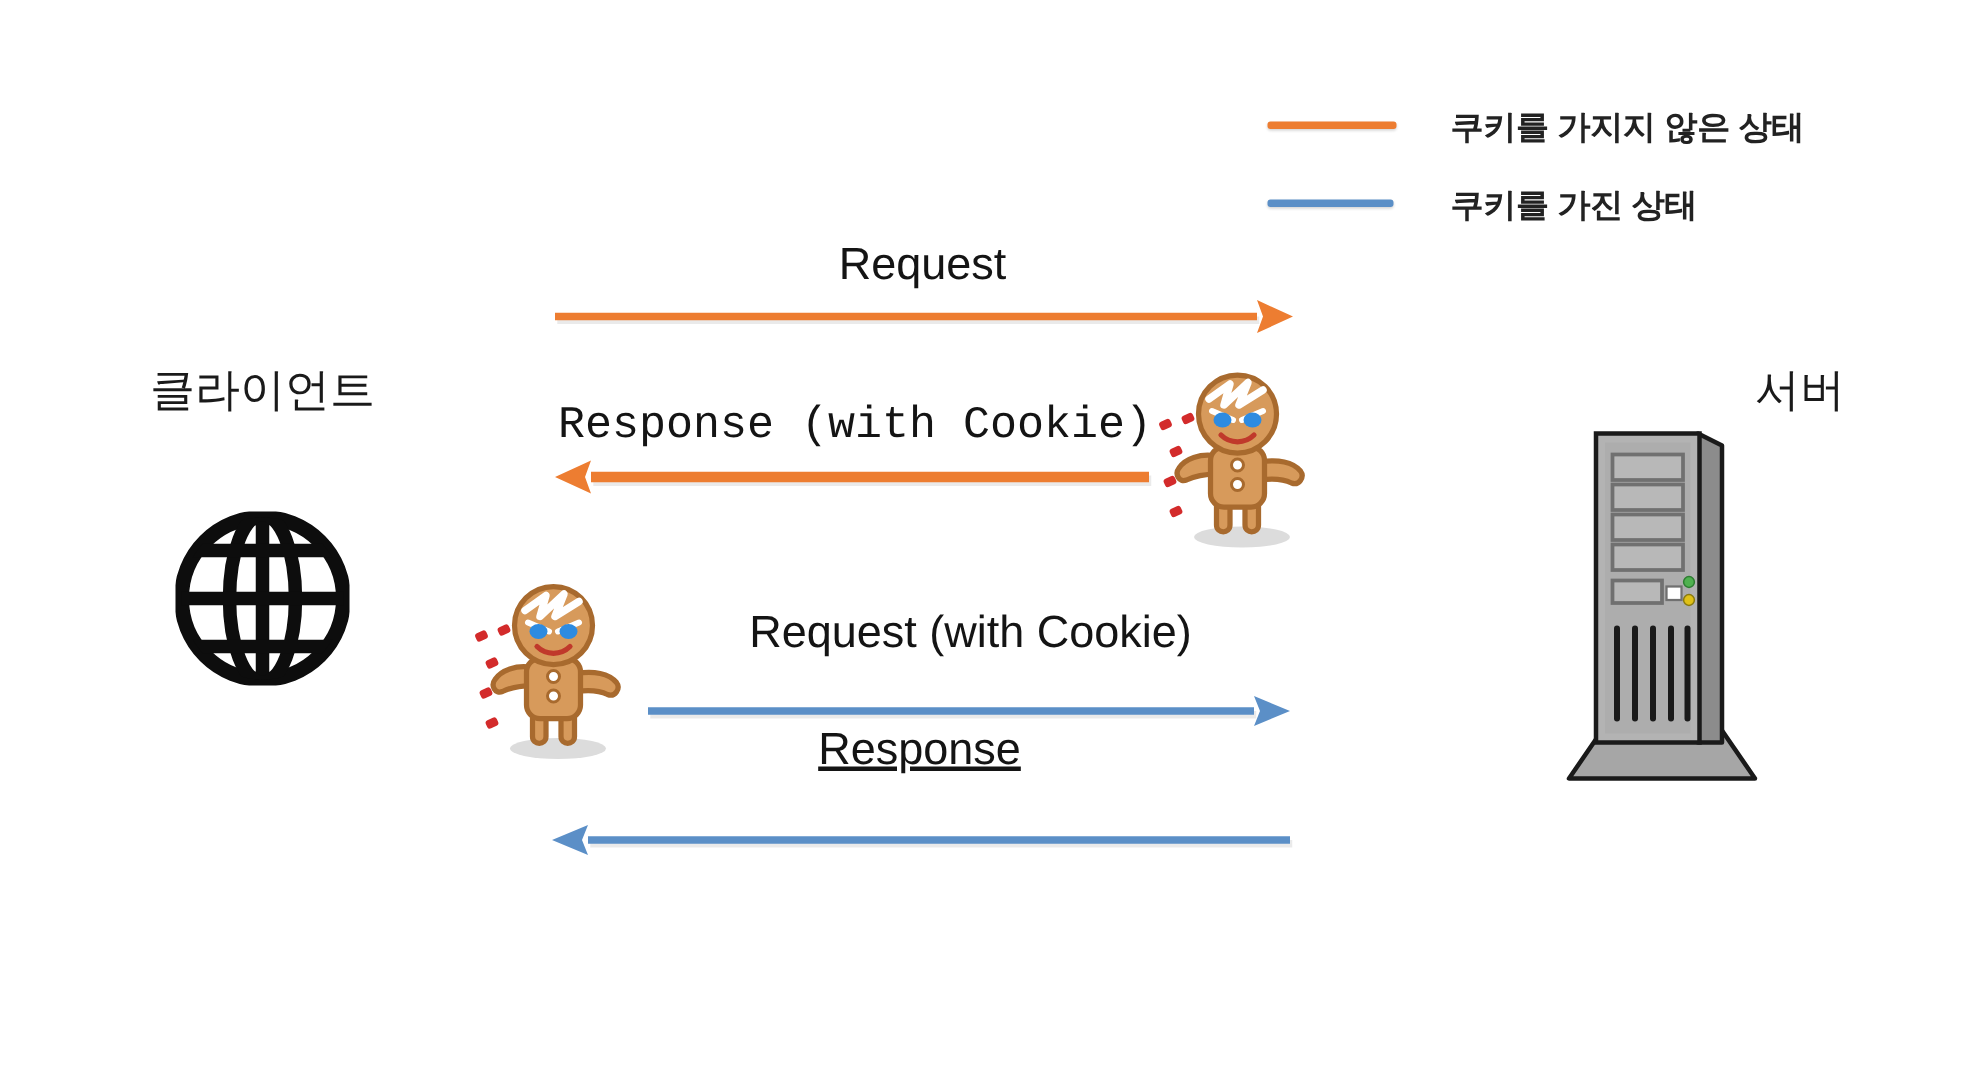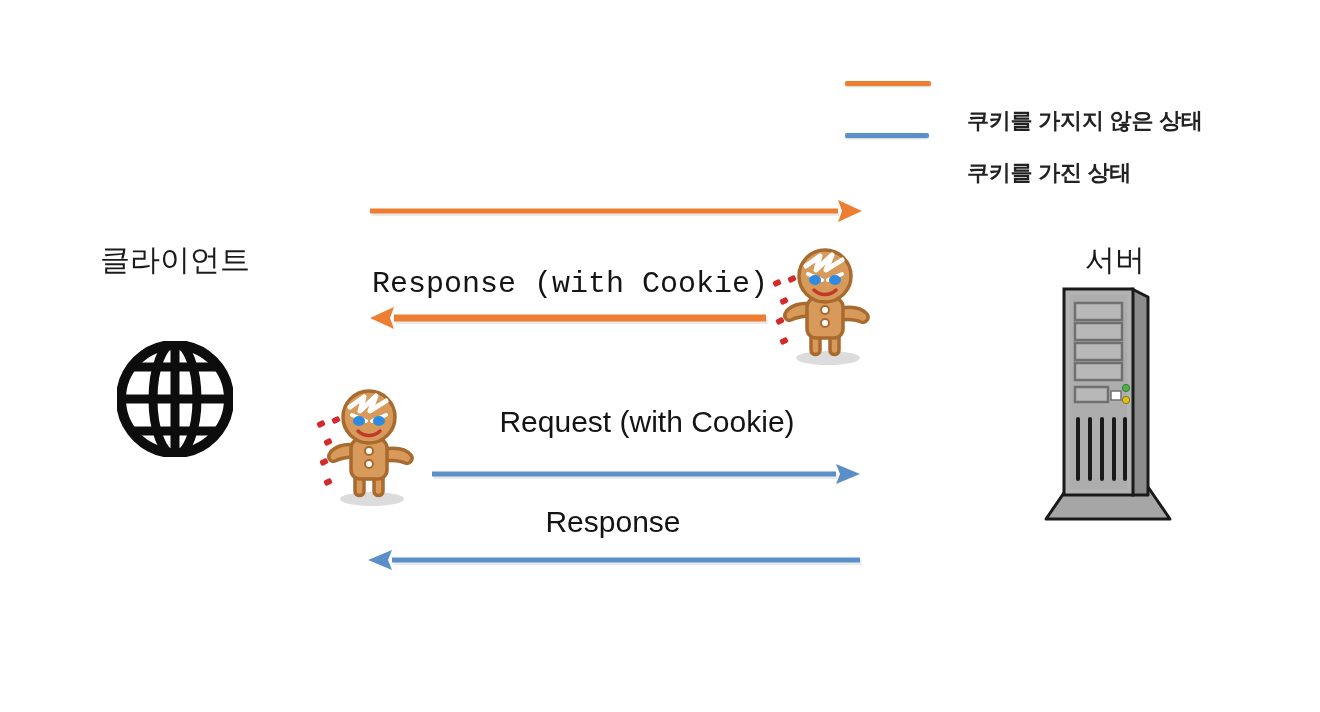--- a/index.html
+++ b/index.html
@@ -26,21 +26,20 @@
     border-radius: 2px;
   }
   .legend-swatch.orange { background: #ED7D31; box-shadow: 0 1px 2px rgba(0,0,0,.18); }
   .legend-swatch.blue   { background: #5B8FC7; box-shadow: 0 1px 2px rgba(0,0,0,.18); }
   .legend-label {
     font-size: 22px;
     font-weight: 700;
     color: #222;
     white-space: nowrap;
     letter-spacing: -0.2px;
-    margin-top: 36px;
   }
 
   
   .node-label {
     font-size: 30px;
     font-weight: 400;
     color: #1a1a1a;
     white-space: nowrap;
     text-align: center;
     margin-top: 32px;
@@ -96,21 +95,21 @@
       <g clip-path="url(#globeClip)" stroke="#0d0d0d" fill="none" stroke-width="9">
         <line x1="58" y1="0" x2="58" y2="116"></line>
         <ellipse cx="58" cy="58" rx="22" ry="56"></ellipse>
         <line x1="0" y1="58" x2="116" y2="58"></line>
         <line x1="0" y1="26" x2="116" y2="26"></line>
         <line x1="0" y1="90" x2="116" y2="90"></line>
       </g>
     </svg>
   </div>
 
-  <div class="abs node-label" style="left:1000px; top:208px; width:230px;">서버</div>
+  <div class="abs node-label" style="left:1000px; top:208px; width:230px;text-align:right;">서버</div>
 
   <div class="abs server-wrap" style="left:1042px; top:283px; width:132px; height:240px;">
     <svg width="132" height="240" viewBox="0 0 132 240" aria-hidden="true">
 
       <polygon points="4,236 128,236 106,204 26,204" fill="#A6A6A6" stroke="#1a1a1a" stroke-width="3" stroke-linejoin="round"></polygon>
 
       <polygon points="90,6 106,14 106,212 90,212" fill="#8C8C8C" stroke="#1a1a1a" stroke-width="3" stroke-linejoin="round"></polygon>
 
       <rect x="22" y="6" width="69" height="206" fill="#B3B3B3" stroke="#1a1a1a" stroke-width="3"></rect>
 
@@ -133,20 +132,21 @@
       <g stroke="#1a1a1a" stroke-width="4" stroke-linecap="round">
         <line x1="36" y1="136" x2="36" y2="196"></line>
         <line x1="48" y1="136" x2="48" y2="196"></line>
         <line x1="60" y1="136" x2="60" y2="196"></line>
         <line x1="72" y1="136" x2="72" y2="196"></line>
         <line x1="83" y1="136" x2="83" y2="196"></line>
       </g>
     </svg>
   </div>
 
+  <div class="abs msg-label" style="left:370px; top:160px; width:490px;">Request</div>
 
   <div class="abs" style="left:366px; top:198px; width:500px; height:26px;">
     <svg class="arrow-svg" width="500" height="26" viewBox="0 0 500 26" aria-hidden="true">
       <g transform="translate(0,2)">
         <line x1="4" y1="11" x2="472" y2="11" stroke="#B0B0B0" stroke-width="5" opacity=".25" transform="translate(1.5,2.5)"></line>
         <line x1="4" y1="11" x2="472" y2="11" stroke="#ED7D31" stroke-width="5"></line>
         <polygon points="472,0 496,11 472,22 476,11" fill="#ED7D31"></polygon>
       </g>
     </svg>
   </div>
@@ -232,21 +232,21 @@
       <path d="M44 20 L58 10 L54 24 L70 9 L64 24 L80 14" fill="none" stroke="#FFFFFF" stroke-width="5" stroke-linecap="round" stroke-linejoin="round"></path>
       <path d="M46 28 L60 34 M80 28 L66 34" stroke="#FFFFFF" stroke-width="4" stroke-linecap="round"></path>
       <ellipse cx="53" cy="34" rx="6" ry="5" fill="#2E8BE0"></ellipse>
       <ellipse cx="73" cy="34" rx="6" ry="5" fill="#2E8BE0"></ellipse>
       <path d="M52 44 C58 50 68 50 74 44" fill="none" stroke="#C0392B" stroke-width="3.5" stroke-linecap="round"></path>
       <circle cx="63" cy="64" r="4" fill="#FFFFFF" stroke="#A86A2E" stroke-width="2"></circle>
       <circle cx="63" cy="77" r="4" fill="#FFFFFF" stroke="#A86A2E" stroke-width="2"></circle>
     </svg>
   </div>
 
-  <div class="abs msg-label" style="left:368px; top:505px; width:490px;">Response</div>
+  <div class="abs msg-label" style="left:368px; top:483px; width:490px;text-decoration:underline;">Response</div>
 
   <div class="abs" style="left:364px; top:548px; width:500px; height:24px;">
     <svg class="arrow-svg" width="500" height="24" viewBox="0 0 500 24" aria-hidden="true">
       <g transform="translate(0,2)">
         <line x1="28" y1="10" x2="496" y2="10" stroke="#B0B0B0" stroke-width="5" opacity=".25" transform="translate(1.5,2.5)"></line>
         <line x1="28" y1="10" x2="496" y2="10" stroke="#5B8FC7" stroke-width="5"></line>
         <polygon points="28,0 4,10 28,20 24,10" fill="#5B8FC7"></polygon>
       </g>
     </svg>
   </div>

